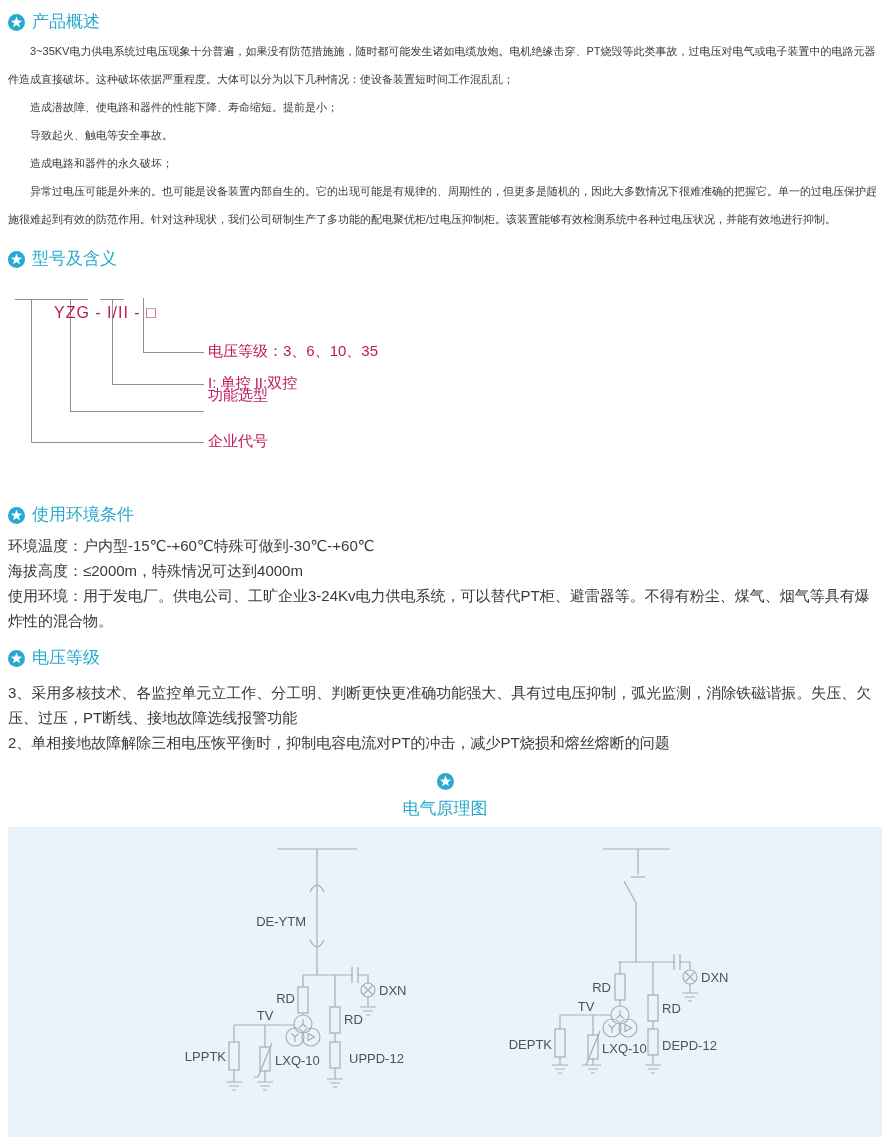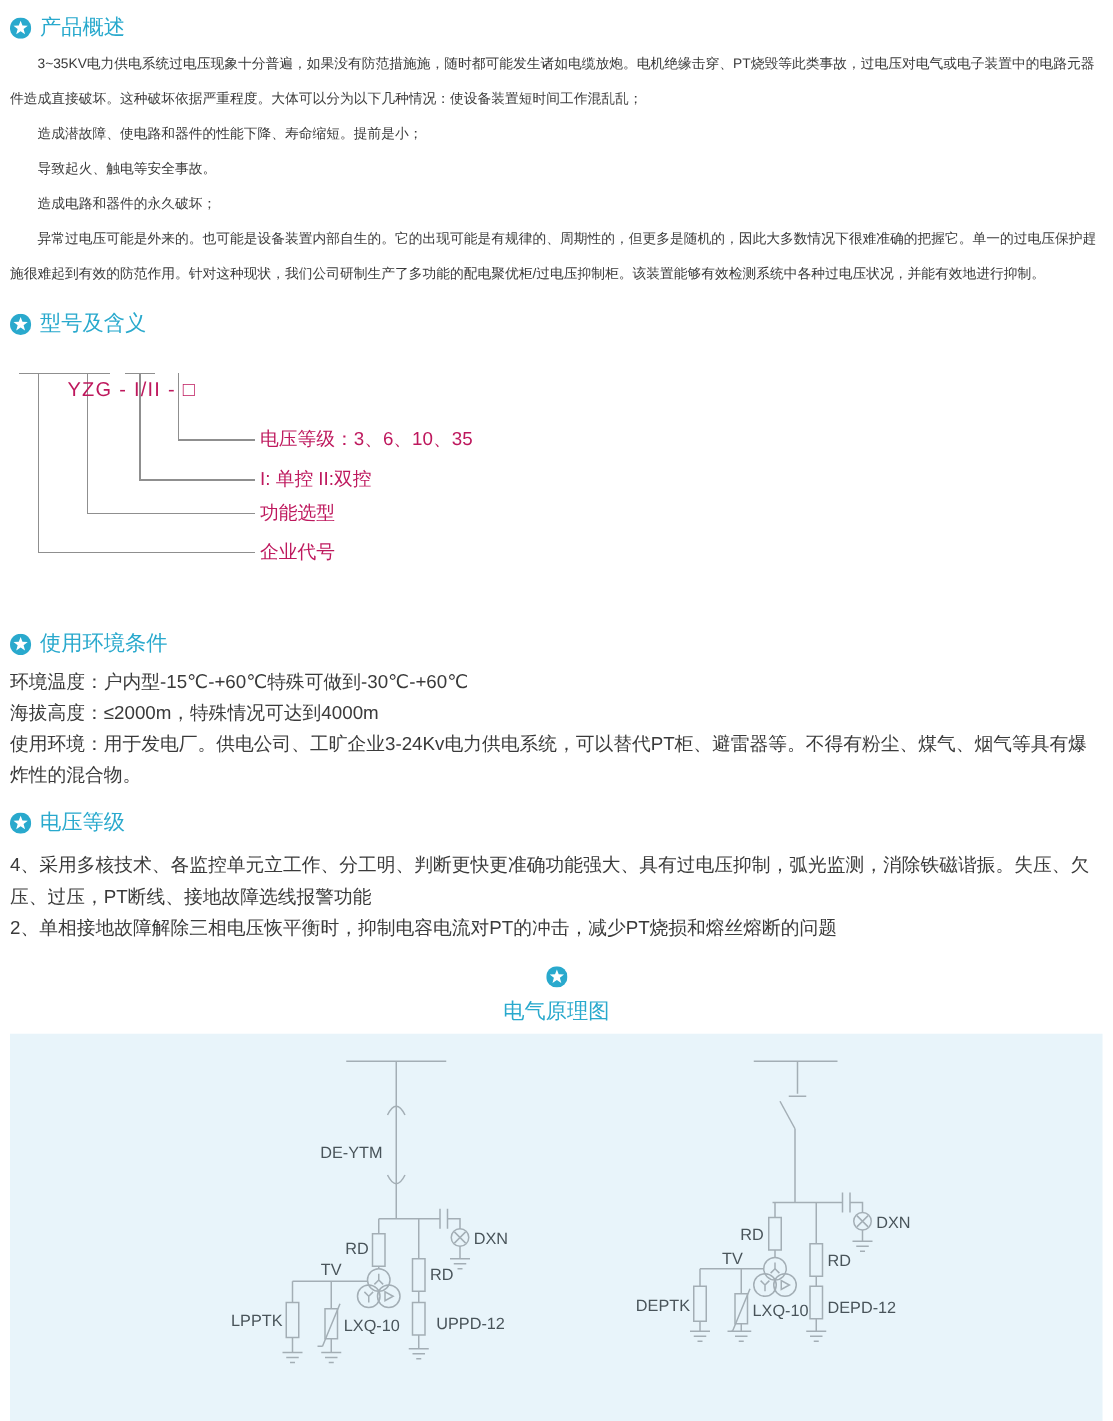--- a/index.html
+++ b/index.html
@@ -73,21 +73,21 @@
         <path d="M92 22 H116"></path>
         <path d="M23 22 V165 H196"></path>
         <path d="M62 22 V134 H196"></path>
         <path d="M104 22 V107 H196"></path>
         <path d="M135 21 V75 H196"></path>
       </g>
     </svg>
     <span class="model-code">YZG - I/II - □</span>
     <span class="model-label" style="top:65px">电压等级：3、6、10、35</span>
     <span class="model-label" style="top:97px">I: 单控 II:双控</span>
-    <span class="model-label" style="top:124px">功能选型</span>
+    <span class="model-label" style="top:109px">功能选型</span>
     <span class="model-label" style="top:155px">企业代号</span>
   </div>
 
   <h2 class="sec-h mt-env">
     <span class="sec-icon">
       <svg width="17" height="17" viewBox="0 0 17 17">
         <circle cx="8.5" cy="8.5" r="8.5" fill="#29a9cd"></circle>
         <polygon fill="#ffffff" points="8.5,2.5 9.97,6.48 14.21,6.65 10.88,9.27 12.03,13.35 8.5,11 4.97,13.35 6.12,9.27 2.79,6.65 7.03,6.48"></polygon>
       </svg>
     </span>
@@ -102,21 +102,21 @@
   <h2 class="sec-h mt-feat">
     <span class="sec-icon">
       <svg width="17" height="17" viewBox="0 0 17 17">
         <circle cx="8.5" cy="8.5" r="8.5" fill="#29a9cd"></circle>
         <polygon fill="#ffffff" points="8.5,2.5 9.97,6.48 14.21,6.65 10.88,9.27 12.03,13.35 8.5,11 4.97,13.35 6.12,9.27 2.79,6.65 7.03,6.48"></polygon>
       </svg>
     </span>
     <span>电压等级</span>
   </h2>
   <div class="lines" style="margin-top:10px">
-    <div>4、采用多核技术、各监控单元立工作、分工明、判断更快更准确功能强大、具有过电压抑制，弧光监测，消除铁磁谐振。失压、欠压、过压，PT断线、接地故障选线报警功能</div>
+    <div>3、采用多核技术、各监控单元立工作、分工明、判断更快更准确功能强大、具有过电压抑制，弧光监测，消除铁磁谐振。失压、欠压、过压，PT断线、接地故障选线报警功能</div>
     <div>2、单相接地故障解除三相电压恢平衡时，抑制电容电流对PT的冲击，减少PT烧损和熔丝熔断的问题</div>
   </div>
 
   <h2 class="sec-h mt-sch">
     <span class="sec-icon">
       <svg width="17" height="17" viewBox="0 0 17 17">
         <circle cx="8.5" cy="8.5" r="8.5" fill="#29a9cd"></circle>
         <polygon fill="#ffffff" points="8.5,2.5 9.97,6.48 14.21,6.65 10.88,9.27 12.03,13.35 8.5,11 4.97,13.35 6.12,9.27 2.79,6.65 7.03,6.48"></polygon>
       </svg>
     </span>

